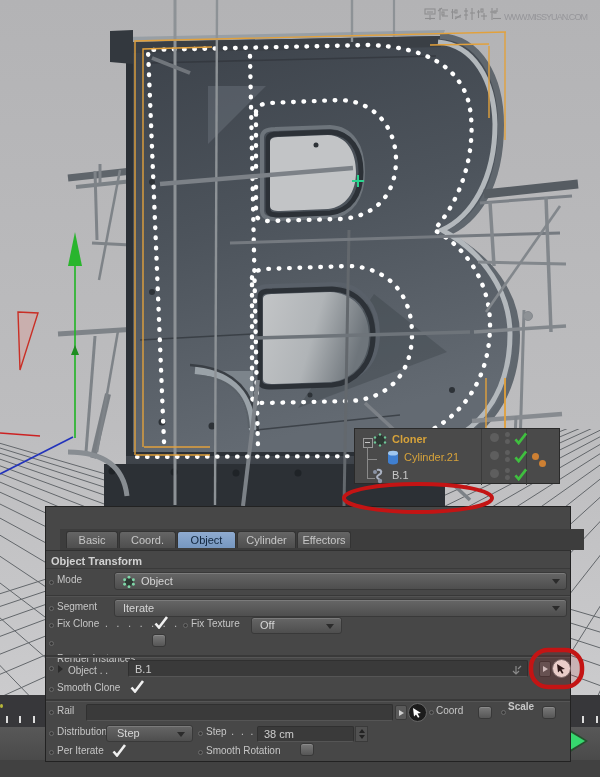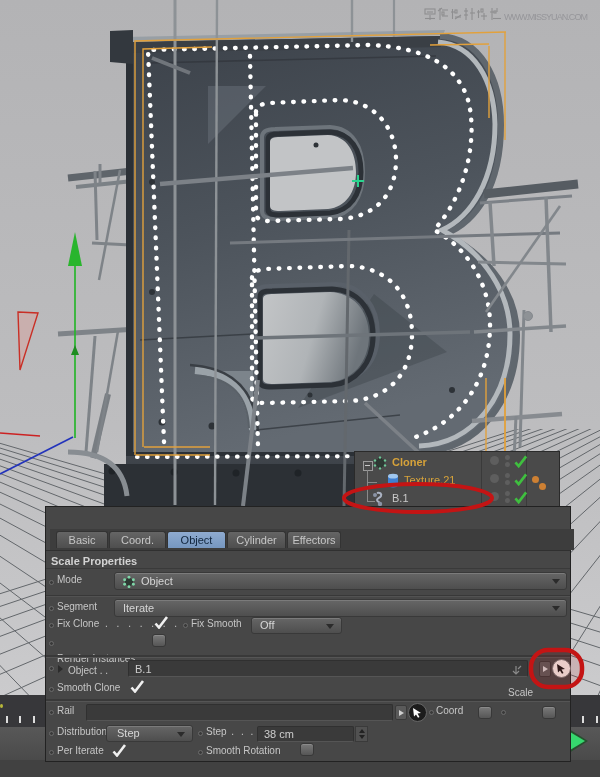--- a/index.html
+++ b/index.html
@@ -274,21 +274,21 @@
       <div class="abs" style="left:568.8px;top:2px;width:2px;height:7px;background:#ddd;"></div>
       <div class="abs" style="left:582.2px;top:2px;width:2px;height:7px;background:#ddd;"></div>
       <div class="abs" style="left:595.6px;top:2px;width:2px;height:7px;background:#ddd;"></div>
     </div>
   <div class="abs" style="left:0;top:704px;width:3px;height:4px;border-radius:50%;background:#b8b83a;"></div>
   <div class="abs" style="left:0;top:727px;width:600px;height:33px;background:linear-gradient(#585858,#4a4a4a);"></div>
   <div class="abs" style="left:0;top:760px;width:600px;height:17px;background:#414141;"></div>
   <div class="abs" style="left:569px;top:729px;width:0;height:0;border-top:12px solid transparent;border-bottom:12px solid transparent;border-left:19px solid #27502f;"></div>
   <div class="abs" style="left:570px;top:732px;width:0;height:0;border-top:9px solid transparent;border-bottom:9px solid transparent;border-left:15px solid #36d86e;"></div>
 
-  <div id="om" class="abs" style="left:354px;top:451px;width:206px;height:56px;background:#4a4a4a;border:1px solid #2a2a2a;box-sizing:border-box;">
+  <div id="om" class="abs" style="left:354px;top:428px;width:206px;height:56px;background:#4a4a4a;border:1px solid #2a2a2a;box-sizing:border-box;">
 
     <div class="abs" style="left:126px;top:0;width:1px;height:56px;background:#3a3a3a;"></div>
     <div class="abs" style="left:171px;top:0;width:1px;height:56px;background:#3a3a3a;"></div>
 
     <div class="abs" style="left:8px;top:9px;width:8px;height:8px;border:1px solid #9a9a9a;background:#4a4a4a;"></div>
     <div class="abs" style="left:9.5px;top:12.5px;width:5px;height:1px;background:#c8c8c8;"></div>
     <div class="abs" style="left:12px;top:18px;width:1px;height:32px;background:#8a8a8a;"></div>
     <div class="abs" style="left:12px;top:30px;width:10px;height:1px;background:#8a8a8a;"></div>
     <div class="abs" style="left:12px;top:49px;width:8px;height:1px;background:#8a8a8a;"></div>
 
@@ -300,21 +300,21 @@
         <circle cx="8" cy="13.5" r="1.2" fill="#6fc698"></circle>
         <circle cx="3" cy="10.5" r="1.2" fill="#6fc698"></circle>
         <circle cx="3" cy="5.5" r="1.2" fill="#6fc698"></circle>
     </svg>
     <div class="abs lbl" style="left:37px;top:4px;color:#d6a23a;font-weight:bold;font-size:11px;">Cloner</div>
 
     <svg class="abs" style="left:31px;top:21px" width="14" height="16" viewBox="0 0 14 16">
       <path d="M2,3 L2,12 A5,2.4 0 0 0 12,12 L12,3" fill="#3f7fd0"></path>
       <ellipse cx="7" cy="3.2" rx="5" ry="2.4" fill="#9fc6ee"></ellipse>
     </svg>
-    <div class="abs lbl" style="left:49px;top:22px;color:#d6a23a;font-size:11px;">Texture.21</div>
+    <div class="abs lbl" style="left:49px;top:22px;color:#d6a23a;font-size:11px;">Cylinder.21</div>
 
     <svg class="abs" style="left:15px;top:39px" width="16" height="16" viewBox="0 0 16 16">
       <path d="M7,2 C10,1 12,3 11,5 C10,7 7,7 7,9 C7,11 10,11 11,13" fill="none" stroke="#aab2c2" stroke-width="2"></path>
       <circle cx="5" cy="4" r="2" fill="#8a93a5"></circle>
         <circle cx="10" cy="13" r="2.2" fill="#8a93a5"></circle>
     </svg>
     <div class="abs lbl" style="left:37px;top:40px;color:#c8c8c8;font-size:11px;">B.1</div>
 
     <div class="abs" style="left:130px;top:0;width:42px;height:56px;">
       <div class="abs" style="left:5px;top:4px;width:9px;height:9px;border-radius:50%;background:#5e5e5e;"></div>
@@ -336,30 +336,30 @@
           <path d="M1.5,7.5 L5,11.5 L13,1" stroke="#3fbf3f" stroke-width="2.8" fill="none"></path>
         </svg>
     </div>
     <div class="abs" style="left:177px;top:24px;width:7px;height:7px;border-radius:50%;background:#cd8033;"></div>
     <div class="abs" style="left:184px;top:31px;width:7px;height:7px;border-radius:50%;background:#cd8033;"></div>
   </div>
 
   <div id="ap" class="abs" style="left:45px;top:506px;width:526px;height:256px;background:#474747;border:1px solid #222;box-sizing:border-box;font-size:11px;">
 
 
-    <div class="abs" style="left:4px;top:22px;width:524px;height:21px;background:#3d3d3d;">
+    <div class="abs" style="left:14px;top:22px;width:524px;height:21px;background:#3d3d3d;">
       <div class="abs lbl" style="left:6px;top:2px;width:52px;height:17px;background:linear-gradient(#656565,#4e4e4e);border:1px solid #333;border-bottom:none;border-radius:3px 3px 0 0;text-align:center;line-height:17px;box-sizing:border-box;font-size:11px;">Basic</div>
       <div class="abs lbl" style="left:59px;top:2px;width:57px;height:17px;background:linear-gradient(#656565,#4e4e4e);border:1px solid #333;border-bottom:none;border-radius:3px 3px 0 0;text-align:center;line-height:17px;box-sizing:border-box;font-size:11px;">Coord.</div>
       <div class="abs lbl" style="left:117px;top:2px;width:59px;height:17px;background:linear-gradient(#8fabd0,#7697c0);border:1px solid #333;border-bottom:none;border-radius:3px 3px 0 0;text-align:center;line-height:17px;box-sizing:border-box;color:#10253d;font-size:11px;">Object</div>
       <div class="abs lbl" style="left:177px;top:2px;width:59px;height:17px;background:linear-gradient(#656565,#4e4e4e);border:1px solid #333;border-bottom:none;border-radius:3px 3px 0 0;text-align:center;line-height:17px;box-sizing:border-box;font-size:11px;">Cylinder</div>
       <div class="abs lbl" style="left:237px;top:2px;width:54px;height:17px;background:linear-gradient(#656565,#4e4e4e);border:1px solid #333;border-bottom:none;border-radius:3px 3px 0 0;text-align:center;line-height:17px;box-sizing:border-box;font-size:11px;">Effectors</div>
     </div>
     <div class="abs" style="left:0;top:43px;width:524px;height:1px;background:#303030;"></div>
 
-    <div class="abs lbl" style="left:5px;top:48px;font-weight:bold;color:#d2d2d2;font-size:11px;">Scale Properties</div>
+    <div class="abs lbl" style="left:5px;top:48px;font-weight:bold;color:#d2d2d2;font-size:11px;">Object Transform</div>
     <div class="abs" style="left:0;top:61px;width:524px;height:1px;background:#3a3a3a;"></div>
 
     <div class="bullet" style="left:3px;top:73px;"></div>
     <div class="abs lbl" style="left:11px;top:67px;">Mode</div>
     <div class="drop" style="left:68px;top:65px;width:453px;height:18px;">
       <svg class="abs" style="left:7px;top:2px" width="14" height="14" viewBox="0 0 16 16">
         <path d="M8,1 L10,5 L14,5 L11.5,8 L14,11 L10,11 L8,15 L6,11 L2,11 L4.5,8 L2,5 L6,5 Z" fill="#2e3a34" stroke="#1e2a24" stroke-width="0.6"></path>
         <circle cx="8" cy="2.5" r="1.7" fill="#7fd6a8"></circle>
           <circle cx="13" cy="5.5" r="1.7" fill="#7fd6a8"></circle>
           <circle cx="13" cy="10.5" r="1.7" fill="#7fd6a8"></circle>
@@ -379,21 +379,21 @@
       <span class="abs" style="left:8px;top:2px;">Iterate</span>
       <div class="darr" style="left:437px;top:6px;"></div>
     </div>
 
     <div class="bullet" style="left:3px;top:116px;"></div>
     <div class="abs lbl" style="left:11px;top:111px;">Fix Clone<span style="letter-spacing:3px;"> . . . . . . .</span></div>
     <svg class="abs" style="left:108px;top:109px" width="15" height="13" viewBox="0 0 15 13">
         <path d="M1.5,7.5 L5,11.5 L13,1" stroke="#f0f0f0" stroke-width="2.6" fill="none"></path>
       </svg>
     <div class="bullet" style="left:137px;top:116px;"></div>
-    <div class="abs lbl" style="left:145px;top:111px;">Fix Smooth</div>
+    <div class="abs lbl" style="left:145px;top:111px;">Fix Texture</div>
     <div class="drop" style="left:205px;top:110px;width:91px;height:17px;">
       <span class="abs" style="left:8px;top:1px;">Off</span>
       <div class="darr" style="left:74px;top:6px;"></div>
     </div>
 
     <div class="bullet" style="left:3px;top:134px;"></div>
     <div class="abs lbl" style="left:11px;top:146px;">Render Instances</div>
     <div class="chk" style="left:106px;top:127px;"></div>
     <div class="abs" style="left:0;top:148px;width:524px;height:2px;background:#393939;"></div>
     <div class="abs" style="left:0;top:150px;width:524px;height:1px;background:#555;"></div>
@@ -432,21 +432,21 @@
     </div>
     <div class="abs" style="left:362px;top:196px;width:19px;height:19px;border-radius:50%;background:#1c1c1c;border:1px solid #666;box-sizing:border-box;">
       <svg class="abs" style="left:2px;top:2px" width="13" height="13" viewBox="0 0 13 13">
           <path d="M2,2 L10,7 L6.5,7.5 L8.5,11 L7,11.8 L5,8.5 L3,10.5 Z" fill="#ffffff"></path>
         </svg>
     </div>
     <div class="bullet" style="left:383px;top:203px;"></div>
     <div class="abs lbl" style="left:390px;top:198px;">Coord</div>
     <div class="chk" style="left:432px;top:199px;"></div>
     <div class="bullet" style="left:455px;top:203px;"></div>
-    <div class="abs lbl" style="left:462px;top:180px;">Scale</div>
+    <div class="abs lbl" style="left:462px;top:194px;font-weight:bold;">Scale</div>
     <div class="chk" style="left:496px;top:199px;"></div>
 
     <div class="bullet" style="left:3px;top:224px;"></div>
     <div class="abs lbl" style="left:11px;top:219px;">Distribution</div>
     <div class="drop" style="left:60px;top:218px;width:87px;height:17px;">
       <span class="abs" style="left:10px;top:1px;">Step</span>
       <div class="darr" style="left:70px;top:6px;"></div>
     </div>
     <div class="bullet" style="left:152px;top:224px;"></div>
     <div class="abs lbl" style="left:160px;top:219px;">Step<span style="letter-spacing:2px;"> . . . . . . . . . . . .</span></div>

